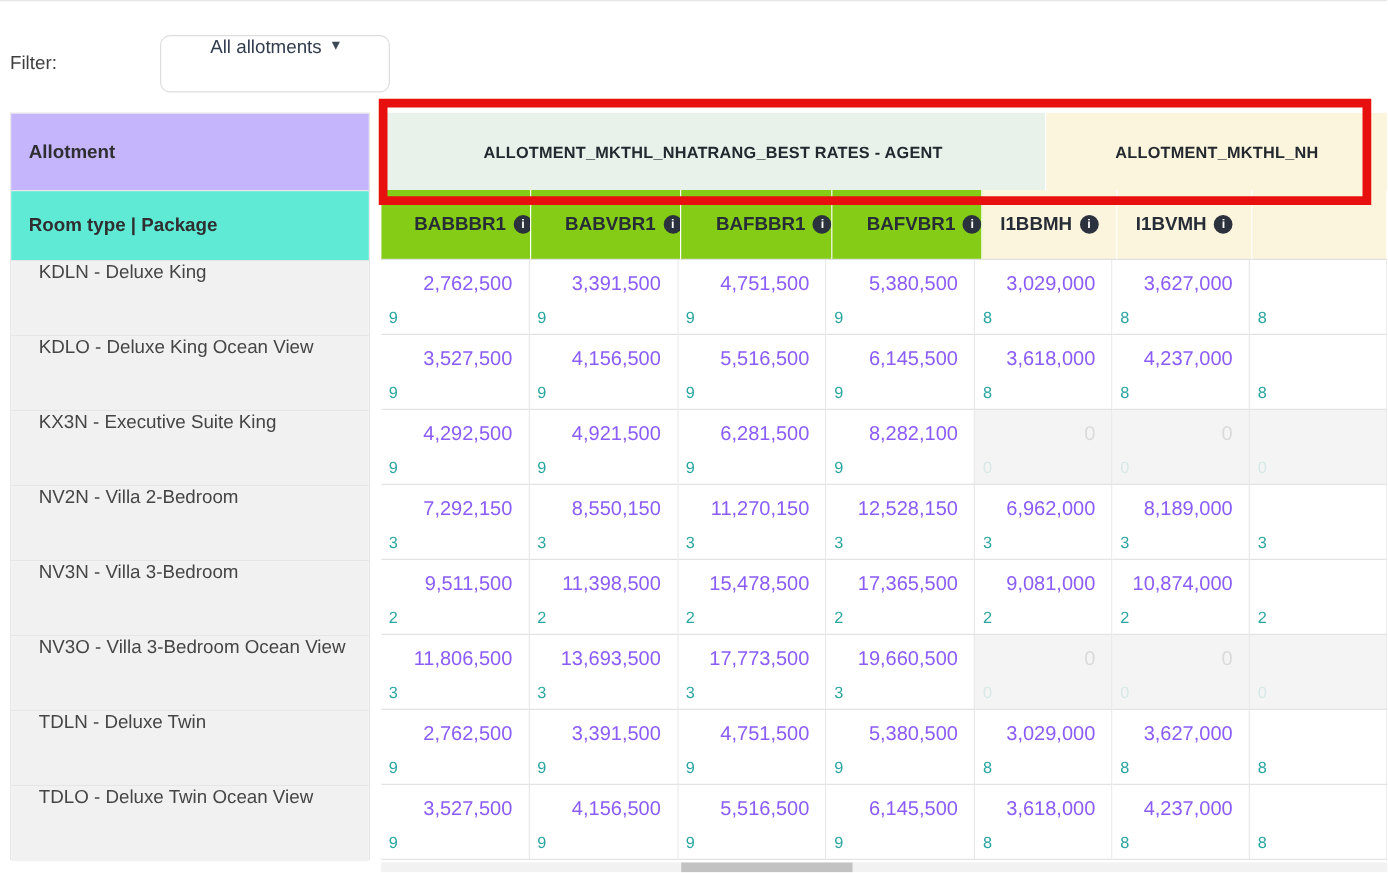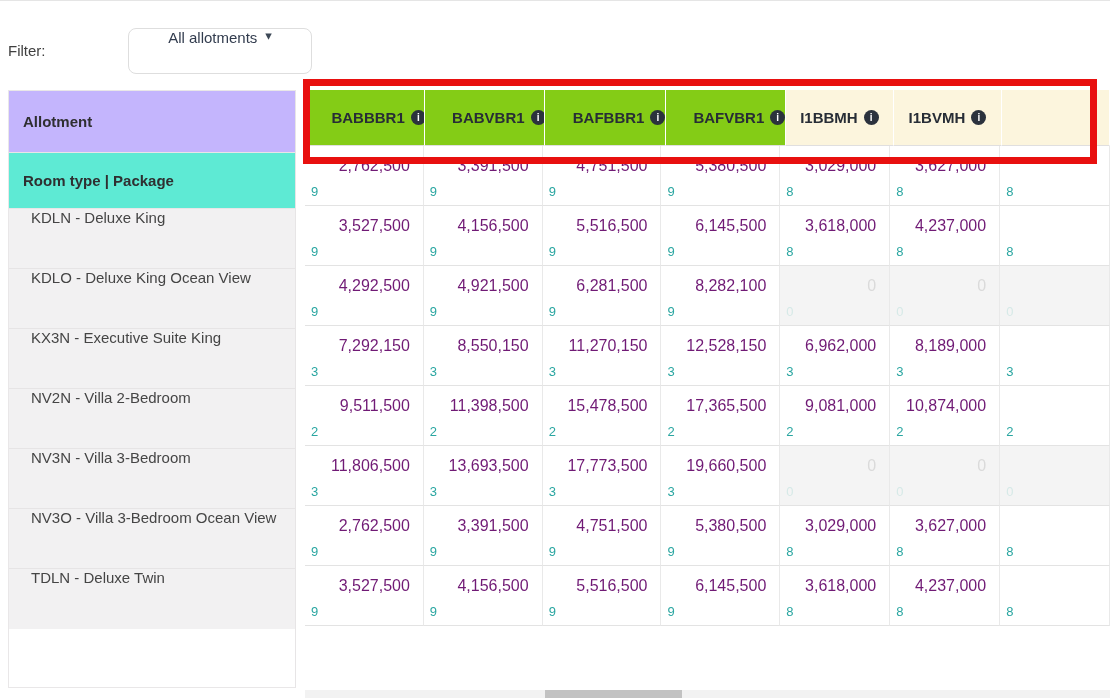--- a/index.html
+++ b/index.html
@@ -45,21 +45,21 @@
   .ch-label { font-weight:bold; font-size:15px; color:#272d36; white-space:nowrap; }
   .info-icon { width:15px; height:15px; border-radius:50%; background:#2b323d; color:#fff;
     font-size:10px; font-weight:bold; display:inline-flex; align-items:center; justify-content:center;
     margin-left:6px; flex:none; cursor:pointer; }
 
   .data-row { display:flex; height:60px; }
   .cell { position:relative; background:#fff; border-right:1px solid #e9e9e9;
     border-bottom:1px solid #e3e3e3; cursor:pointer; }
   .cell.gcol { width:133px; }
   .cell.ycol { width:123px; }
-  .cell-value { position:absolute; top:11px; right:13px; font-size:16px; color:#701a75; white-space:nowrap; }
+  .cell-value { position:absolute; top:11px; right:13px; font-size:16px; color:#8b5cf6; white-space:nowrap; }
   .cell-count { position:absolute; bottom:6px; left:6px; font-size:13px; color:#2aa6a1; }
   .cell.disabled { background:#f4f4f4; }
   .cell.disabled .cell-value { color:#dadada; }
   .cell.disabled .cell-count { color:#d6e9e7; }
 
   
   .red-annotation { position:absolute; left:303px; top:79px; width:794px; height:85px;
     border:7px solid #e8100f; pointer-events:none; z-index:10; }
 
   
@@ -100,23 +100,34 @@
   </div>
       <div class="row-label">
     <span class="rl-text">NV3N - Villa 3-Bedroom</span>
   </div>
       <div class="row-label">
     <span class="rl-text">NV3O - Villa 3-Bedroom Ocean View</span>
   </div>
       <div class="row-label">
     <span class="rl-text">TDLN - Deluxe Twin</span>
   </div>
+      <div class="row-label">
+    <span class="rl-text">TDLO - Deluxe Twin Ocean View</span>
+  </div>
     </div>
 
   <div class="data-area">
+    <div class="group-row">
+      <div class="group-cell group-green">
+        <span>ALLOTMENT_MKTHL_NHATRANG_BEST RATES - AGENT</span>
+      </div>
+      <div class="group-cell group-cream">
+        <span>ALLOTMENT_MKTHL_NH</span>
+      </div>
+    </div>
     <div class="colhead-row">
 
     <div class="colhead green">
     <span class="ch-label">BABBBR1</span>
     <span class="info-icon">i</span>
   </div>
         <div class="colhead green">
     <span class="ch-label">BABVBR1</span>
     <span class="info-icon">i</span>
   </div>

